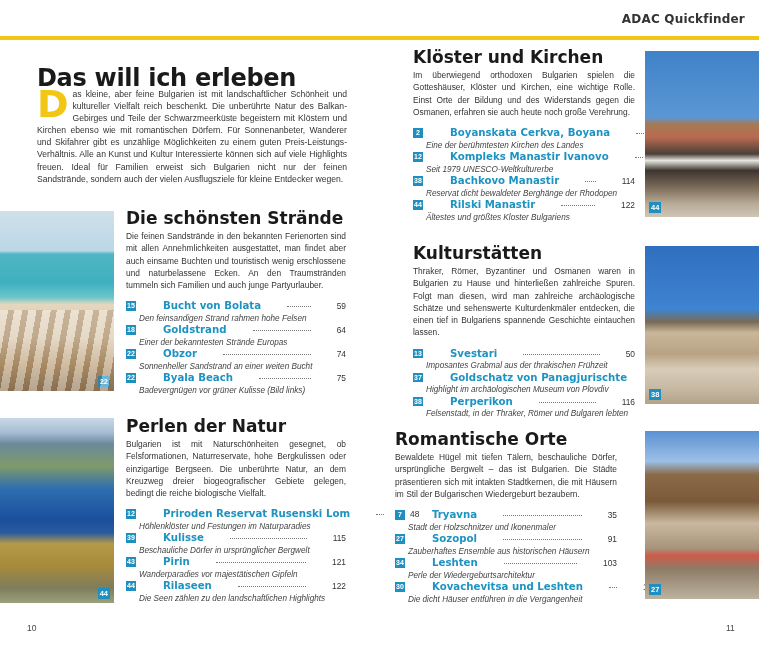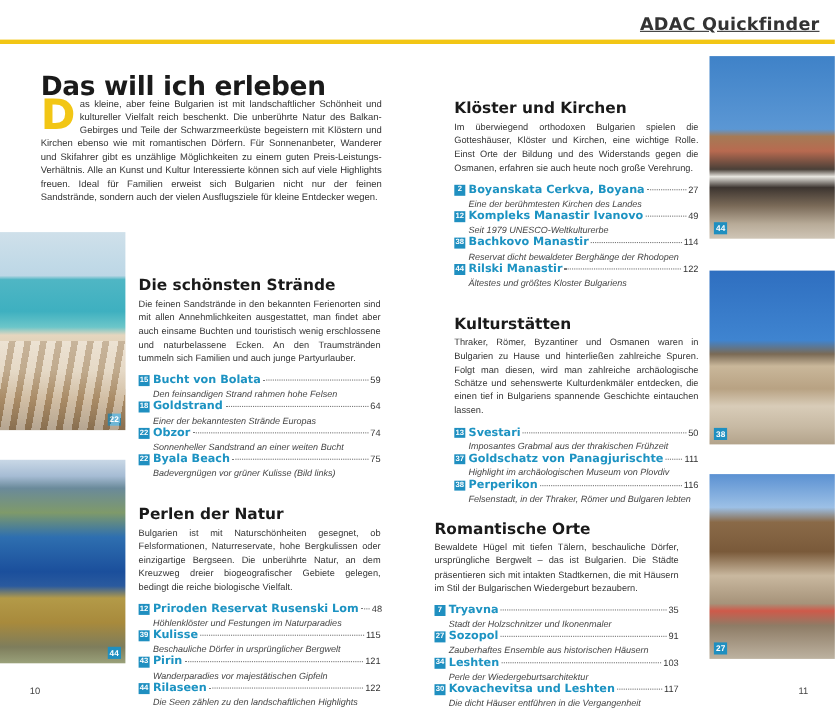--- a/index.html
+++ b/index.html
@@ -1,31 +1,31 @@
 <!DOCTYPE html>
 <html><head>
 <meta charset="utf-8">
 <style>
   * { box-sizing: border-box; margin: 0; padding: 0; }
   html, body { width: 759px; height: 648px; background: #ffffff; overflow: hidden; }
   body { position: relative; font-family: "Liberation Sans", "DejaVu Sans", sans-serif; color: #2a2a2a; }
 
   .yellow-bar { position: absolute; left: 0; top: 36px; width: 759px; height: 4px; background: #f2c615; }
-  .header-label { position: absolute; right: 14px; top: 12px; font-family: "DejaVu Sans", sans-serif; font-weight: bold; font-size: 16px; color: #333; letter-spacing: 0.2px; text-decoration: underline; }
+  .header-label { position: absolute; right: 14px; top: 12px; font-family: "DejaVu Sans", sans-serif; font-weight: bold; font-size: 12px; color: #333; letter-spacing: 0.2px; }
 
   .page-title { position: absolute; left: 37px; top: 64px; font-family: "DejaVu Sans", sans-serif; font-weight: bold; font-size: 24px; color: #1a1a1a; letter-spacing: -0.3px; }
 
   .intro { position: absolute; left: 37px; top: 88px; width: 310px; font-size: 8.6px; line-height: 12.1px; text-align: justify; color: #333; }
   .dropcap { float: left; font-family: "DejaVu Sans", sans-serif; font-weight: bold; font-size: 38px; line-height: 31px; color: #f2c615; margin: 1px 4px 0 0; }
 
   .section { position: absolute; }
-  .section h2 { font-family: "DejaVu Sans", sans-serif; font-weight: bold; font-size: 14px; color: #1a1a1a; margin-bottom: 2px; margin-top: 44px; }
+  .section h2 { font-family: "DejaVu Sans", sans-serif; font-weight: bold; font-size: 17px; color: #1a1a1a; margin-bottom: 2px; }
   .section .desc { font-size: 8.4px; line-height: 12.3px; text-align: justify; color: #333; margin-bottom: 9px; }
   .entry { margin-bottom: 0; }
-  .entry-row { display: flex; align-items: baseline; height: 12.5px; }
+  .entry-row { display: flex; align-items: baseline; height: 12.5px; gap: 24px; }
   .badge { display: inline-block; min-width: 10px; height: 9.5px; padding: 0 1px; background: #1f8fc0; color: #fff; font-size: 7px; font-weight: bold; line-height: 9.5px; text-align: center; margin-right: 3px; position: relative; top: -1px; }
   .entry-name { font-family: "DejaVu Sans", sans-serif; font-weight: bold; font-size: 10.2px; color: #1d93c2; white-space: nowrap; }
   .leader { flex: 1; border-bottom: 1px dotted #777; margin: 0 2px; position: relative; top: -2px; min-width: 8px; }
   .entry-page { font-size: 8.4px; color: #333; }
   .entry-sub { font-style: italic; font-size: 8.2px; color: #444; padding-left: 13px; height: 11.5px; line-height: 11px; }
 
   .photo { position: absolute; overflow: hidden; }
   .photo .ph-badge { position: absolute; left: 4px; bottom: 4px; background: #1f8fc0; color: #fff; font-size: 7.5px; font-weight: bold; padding: 1px 2px; }
   .photo.right .ph-badge { left: 4px; }
   .photo.left .ph-badge { left: auto; right: 4px; }

